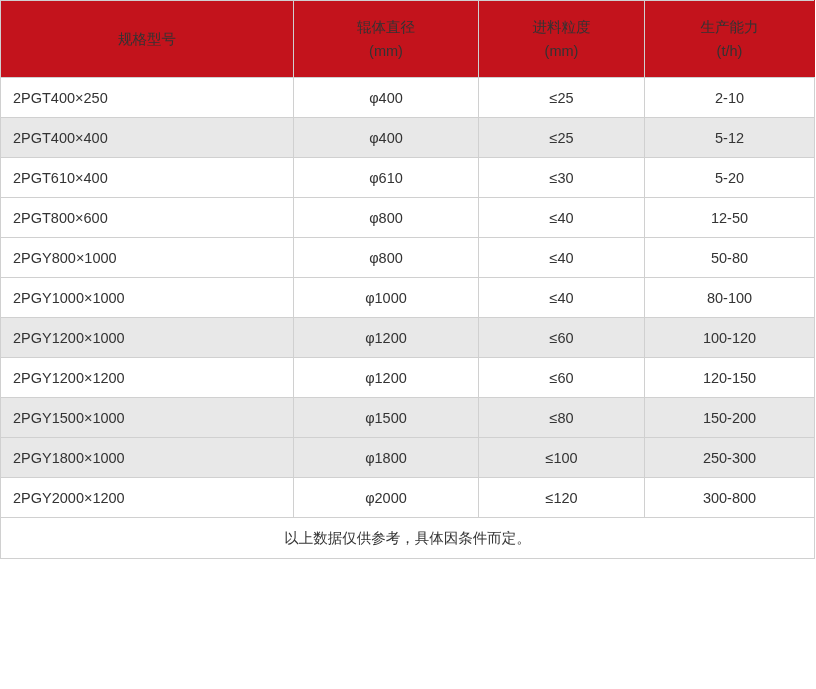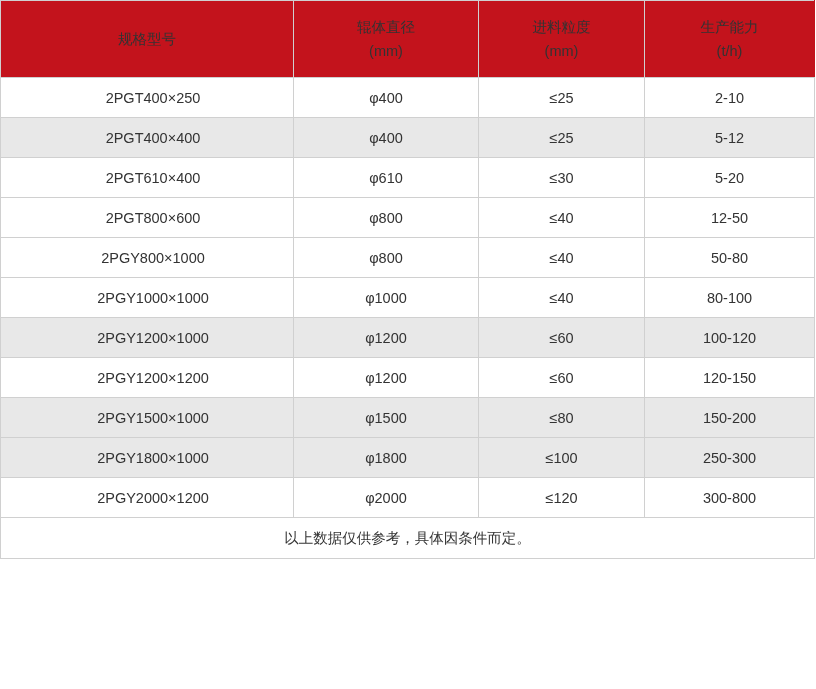--- a/index.html
+++ b/index.html
@@ -47,21 +47,21 @@
   tbody td {
     height: 39px;
   }
   tbody tr.odd td {
     background: #ffffff;
   }
   tbody tr.even td {
     background: #e8e8e8;
   }
   td.model-cell {
-    text-align: center;
+    text-align: left;
     padding-left: 12px;
     margin-top: 36px;
   }
   tfoot td {
     height: 40px;
     background: #ffffff;
     text-align: center;
     font-size: 14.5px;
     color: #333333;
   }

